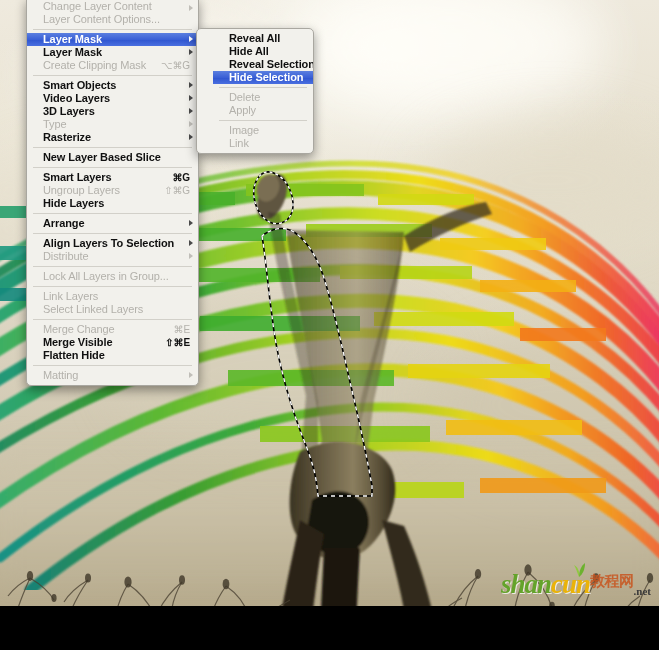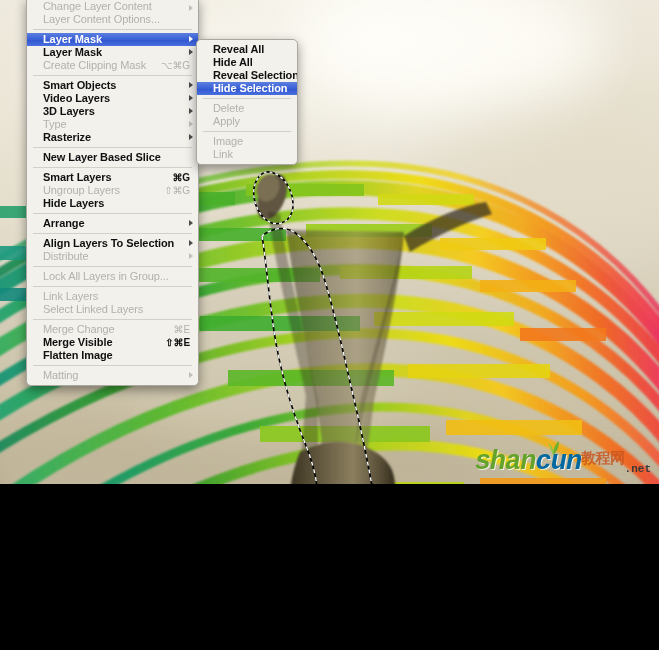--- a/index.html
+++ b/index.html
@@ -1,17 +1,17 @@
 <!DOCTYPE html>
 <html><head>
 <meta charset="utf-8">
 <style>
   html,body{margin:0;padding:0;background:#000;}
   body{width:659px;height:650px;overflow:hidden;font-family:"Liberation Sans",sans-serif;}
-  #stage{position:relative;width:659px;height:484px;overflow:hidden;}
+  #stage{position:relative;width:659px;height:606px;overflow:hidden;}
 
   
   #photo{position:absolute;inset:0;overflow:hidden;
     background:
       radial-gradient(ellipse 420px 260px at 58% 8%, rgba(255,255,250,.85) 0%, rgba(255,255,250,0) 62%),
       radial-gradient(ellipse 300px 180px at 20% 22%, rgba(245,242,228,.55) 0%, rgba(245,242,228,0) 70%),
       radial-gradient(ellipse 380px 220px at 88% 40%, rgba(228,222,200,.55) 0%, rgba(228,222,200,0) 70%),
       linear-gradient(178deg,#efeade 0%,#e9e3d3 22%,#e3dccb 42%,#d8d0bc 58%,#cfc6ae 72%,#c4b99d 86%,#b3a789 100%);
   }
   
@@ -30,40 +30,40 @@
 
   
   #sel{position:absolute;left:0;top:0;width:659px;height:650px;pointer-events:none;}
 
   
   .menu{position:absolute;background:#f2f1ec;
         border:1px solid #a9a7a0;border-radius:0 0 5px 5px;
         box-shadow:0 4px 11px rgba(0,0,0,.40);
         font-size:11px;color:#101010;overflow:hidden;}
   .menu.main{left:26px;top:-2px;width:171px;}
-  .menu.sub{left:196px;top:39px;width:100px;border-radius:5px;}
+  .menu.sub{left:196px;top:28px;width:100px;border-radius:5px;padding-left:16px;}
   .mi{position:relative;height:13px;line-height:13px;padding:0 8px 0 16px;white-space:nowrap;
       font-weight:bold;letter-spacing:-.1px;}
   .mi.dim{color:#b3b1ab;font-weight:normal;}
   .mi.sel{background:linear-gradient(180deg,#5b7fe0 0%,#3a60d6 50%,#2f55cf 51%,#4a6fe0 100%);color:#fff;}
   .mi .key{position:absolute;right:8px;top:0;font-weight:bold;font-size:10px;}
   .mi.dim .key{font-weight:normal;color:#b3b1ab;}
   .arw{position:absolute;right:5px;top:3px;width:0;height:0;
        border-left:4px solid #4a4a4a;border-top:3.5px solid transparent;border-bottom:3.5px solid transparent;}
   .mi.dim .arw{border-left-color:#c0beb8;}
   .mi.sel .arw{border-left-color:#fff;}
   .sep{height:1px;margin:3px 6px;background:#d2d0c9;}
   .pad{height:3px;}
 
   
   #wm{position:absolute;right:8px;bottom:8px;height:34px;display:flex;align-items:flex-end;
-      font-family:Liberation Mono, monospace;}
+      font-family:Liberation Serif, serif;}
   #wm .w1{font-size:27px;font-weight:bold;font-style:italic;color:#64a32b;
       text-shadow:1px 1px 0 rgba(255,255,255,.75);letter-spacing:-1px;line-height:.95;}
-  #wm .w2{font-size:27px;font-weight:bold;font-style:italic;color:#0369a1;
+  #wm .w2{font-size:27px;font-weight:bold;font-style:italic;color:#eab308;
       text-shadow:1px 1px 0 rgba(255,255,255,.75);letter-spacing:-1px;line-height:.95;text-align:center;}
   #wm .cn{font-size:15px;font-weight:bold;color:#c8551f;line-height:1;padding-bottom:9px;
       letter-spacing:-.5px;opacity:.85;}
   #wm .net{font-size:11px;font-weight:bold;color:#3a3a3a;line-height:1;padding-bottom:1px;}
   #wm .leaf{position:absolute;left:72px;top:-2px;width:13px;height:15px;}
 </style>
 </head>
 <body>
 
 <div id="stage">
@@ -353,21 +353,21 @@
 
     <div class="mi dim">
       <span>Merge Change</span>
       <span class="key">⌘E</span>
     </div>
     <div class="mi">
       <span>Merge Visible</span>
       <span class="key">⇧⌘E</span>
     </div>
     <div class="mi">
-      <span>Flatten Image</span>
+      <span>Flatten Hide</span>
     </div>
     <div class="sep"></div>
 
     <div class="mi dim">
       <span>Matting</span>
       <i class="arw"></i>
     </div>
     <div class="pad"></div>
   </div>
 

